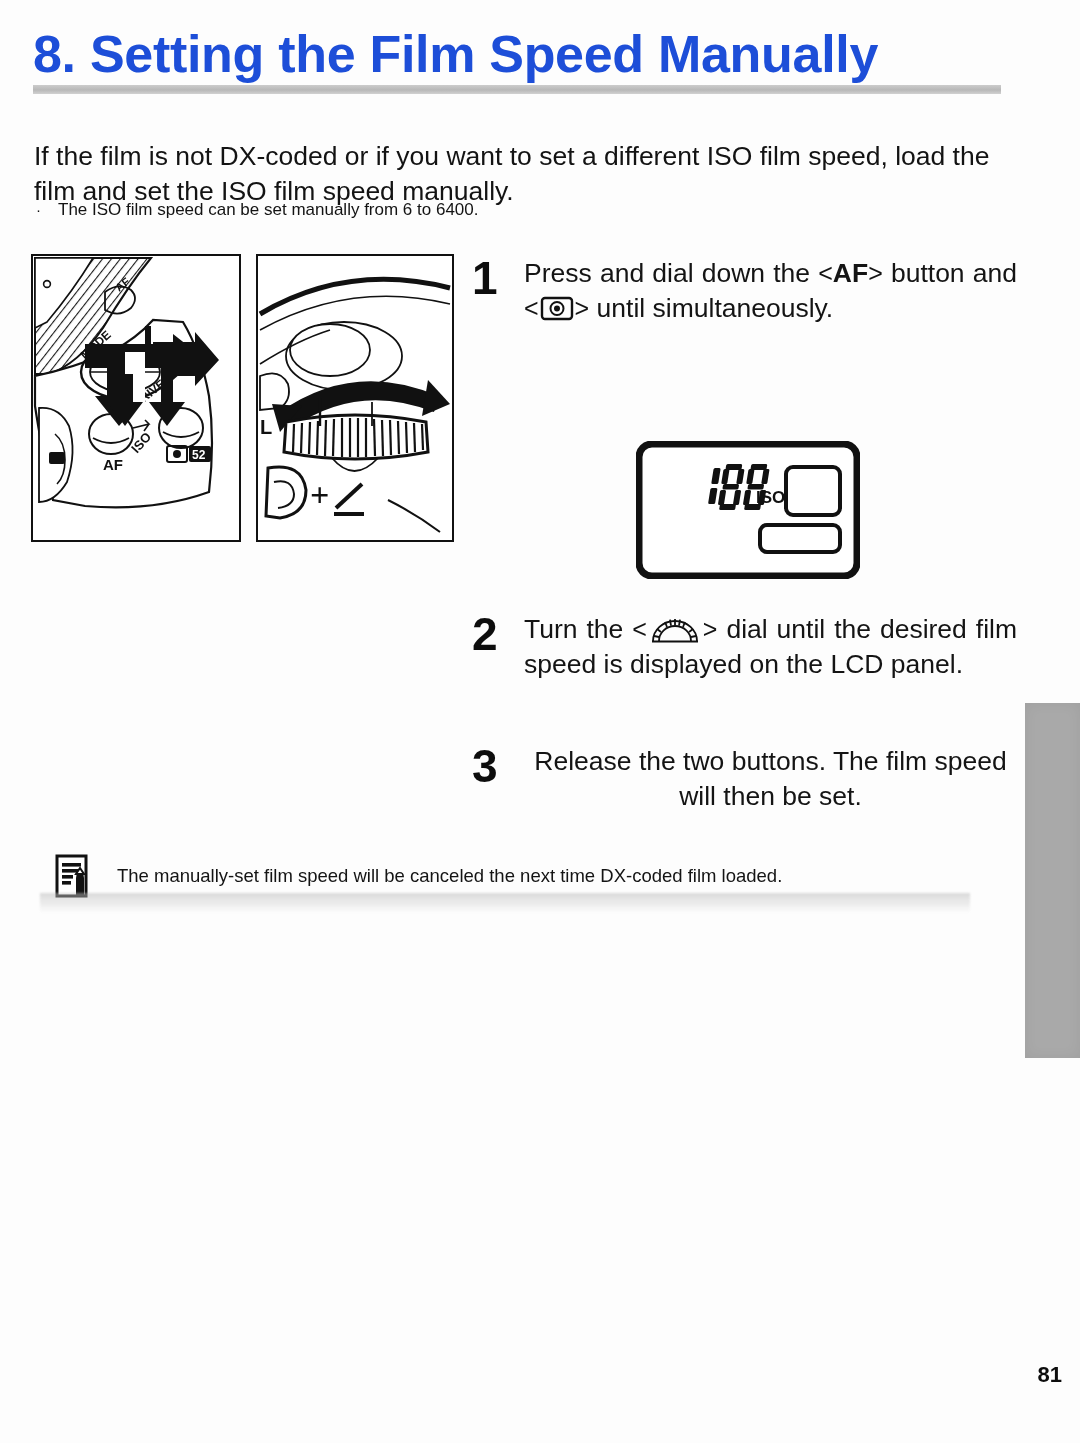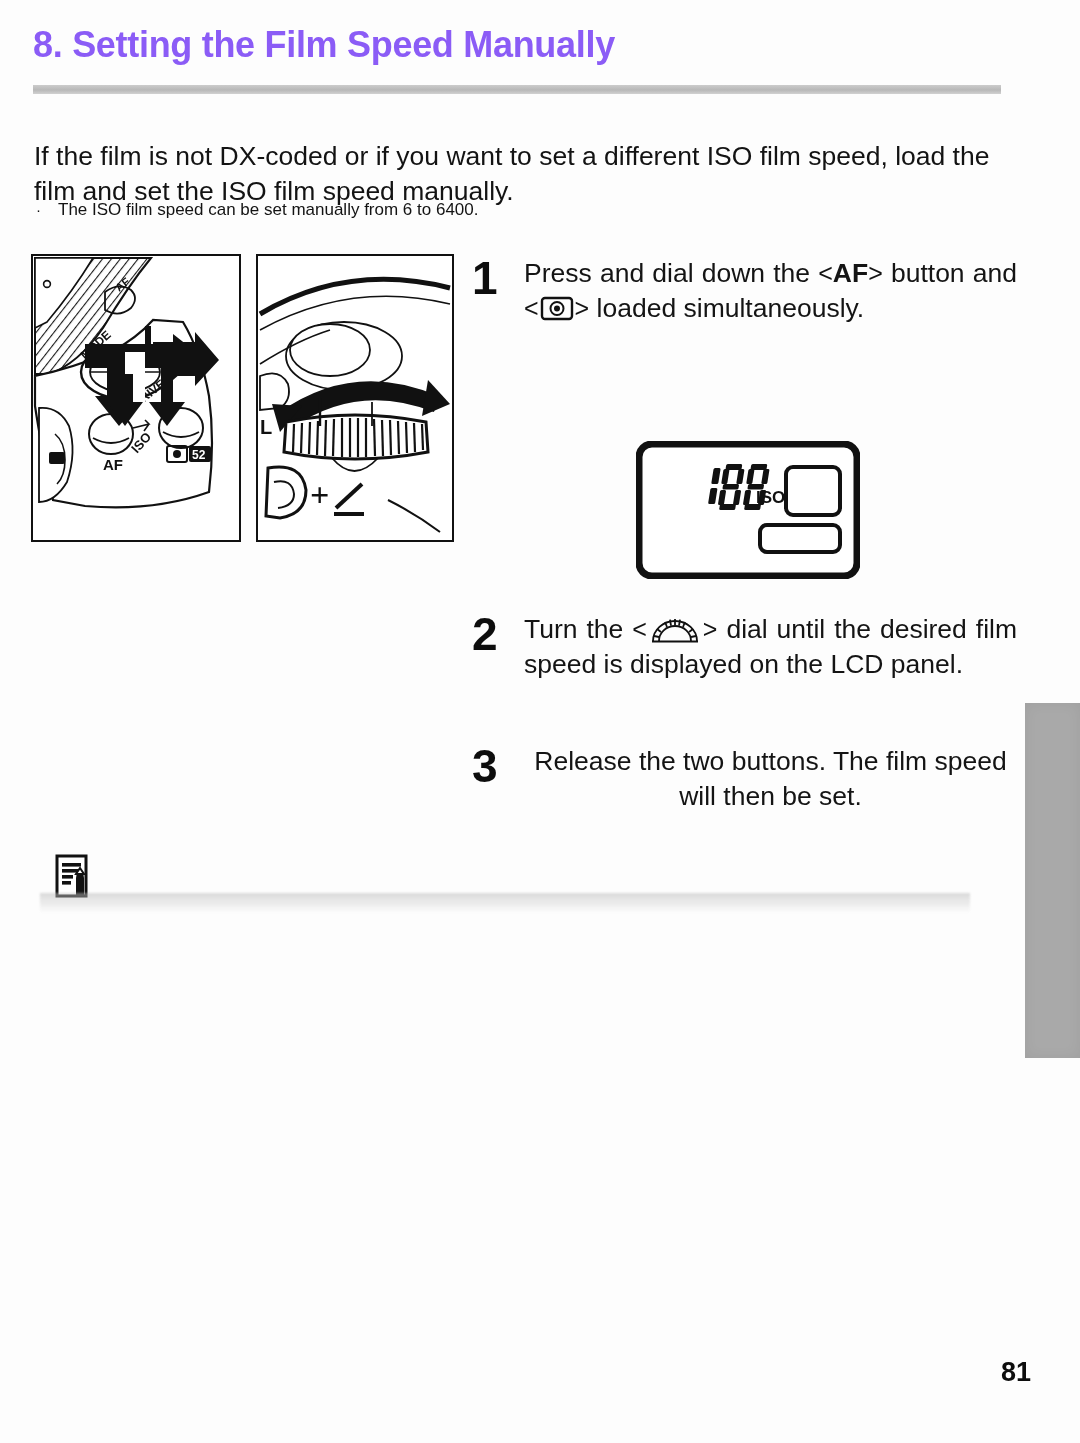--- a/index.html
+++ b/index.html
@@ -20,24 +20,24 @@
     position: absolute;
     inset: 0;
     background: #fdfdfd;
   }
 
   
   .title {
     position: absolute;
     left: 33px;
     top: 24px;
-    font-size: 36px;
+    font-size: 52px;
     font-weight: bold;
     letter-spacing: -0.3px;
-    color: #8b5cf6;
+    color: #1d4ed8;
     white-space: nowrap;
   }
   .title-rule {
     position: absolute;
     left: 33px;
     top: 85px;
     width: 968px;
     height: 9px;
     background: linear-gradient(180deg, #c9c9c9 0%, #b4b4b4 55%, #cfcfcf 100%);
     opacity: .95;
@@ -199,23 +199,23 @@
     top: 703px;
     width: 55px;
     height: 355px;
     background: #a9a9a9;
     box-shadow: inset 0 0 14px rgba(0,0,0,.06);
   }
 
   
   #page-number {
     position: absolute;
-    right: 49px;
+    right: 18px;
     bottom: 55px;
-    font-size: 27px;
+    font-size: 22px;
     font-weight: bold;
     color: #0d0d0d;
   }
 </style>
 </head>
 <body>
 
 <div class="page">
 
   <div class="title">8. Setting the Film Speed Manually</div>
@@ -332,21 +332,21 @@
       <path d="M130 244 Q158 258 182 276" fill="none" stroke="#111" stroke-width="2"></path>
     </svg>
   </div>
 
   <div class="step" id="step1">
     <div class="step-num">1</div>
     <div class="step-body"><span>Press and dial down the </span><span class="ang">&lt;</span><span class="bold">AF</span><span class="ang">&gt;</span><span> button and </span><span class="ang">&lt;</span><span class="icon-meter"><svg viewBox="0 0 34 25" xmlns="http://www.w3.org/2000/svg">
             <rect x="2" y="2" width="30" height="21" rx="3" fill="none" stroke="#111" stroke-width="2.4"></rect>
             <circle cx="17" cy="12.5" r="6.5" fill="none" stroke="#111" stroke-width="2"></circle>
             <circle cx="17" cy="12.5" r="3" fill="#111"></circle>
-          </svg></span><span class="ang">&gt;</span><span> loaded simultaneously.</span></div>
+          </svg></span><span class="ang">&gt;</span><span> until simultaneously.</span></div>
   </div>
 
   <div id="lcd">
     <svg viewBox="0 0 224 138" xmlns="http://www.w3.org/2000/svg">
       <rect x="3" y="3" width="218" height="132" rx="13" fill="#fff" stroke="#111" stroke-width="7"></rect>
       <rect x="14" y="14" width="196" height="110" rx="6" fill="#fff" stroke="none"></rect>
 
       <g fill="#111" transform="skewX(-9)">
 
         <rect x="82" y="27" width="7" height="16" rx="1.5"></rect>
@@ -404,20 +404,21 @@
       <svg viewBox="0 0 36 44" xmlns="http://www.w3.org/2000/svg">
         <rect x="2" y="2" width="29" height="40" fill="#fff" stroke="#111" stroke-width="3"></rect>
         <rect x="7" y="9" width="19" height="3.6" fill="#111"></rect>
         <rect x="7" y="15" width="19" height="3.6" fill="#111"></rect>
         <rect x="7" y="21" width="11" height="3.6" fill="#111"></rect>
         <rect x="7" y="27" width="9" height="3.6" fill="#111"></rect>
         <path d="M22 18 L28 18 L29 24 L29 42 L21 42 L21 24 Z" fill="#111"></path>
         <path d="M25 14 L29 20 L21 20 Z" fill="#fff" stroke="#111" stroke-width="2"></path>
       </svg>
     </span>
+    <span class="note-text">The manually-set film speed will be canceled the next time DX-coded film loaded.</span>
   </div>
   <div class="note-smudge"></div>
 
   <div id="side-tab"></div>
 
   <div id="page-number">81</div>
 
 </div>
 
 </body></html>

